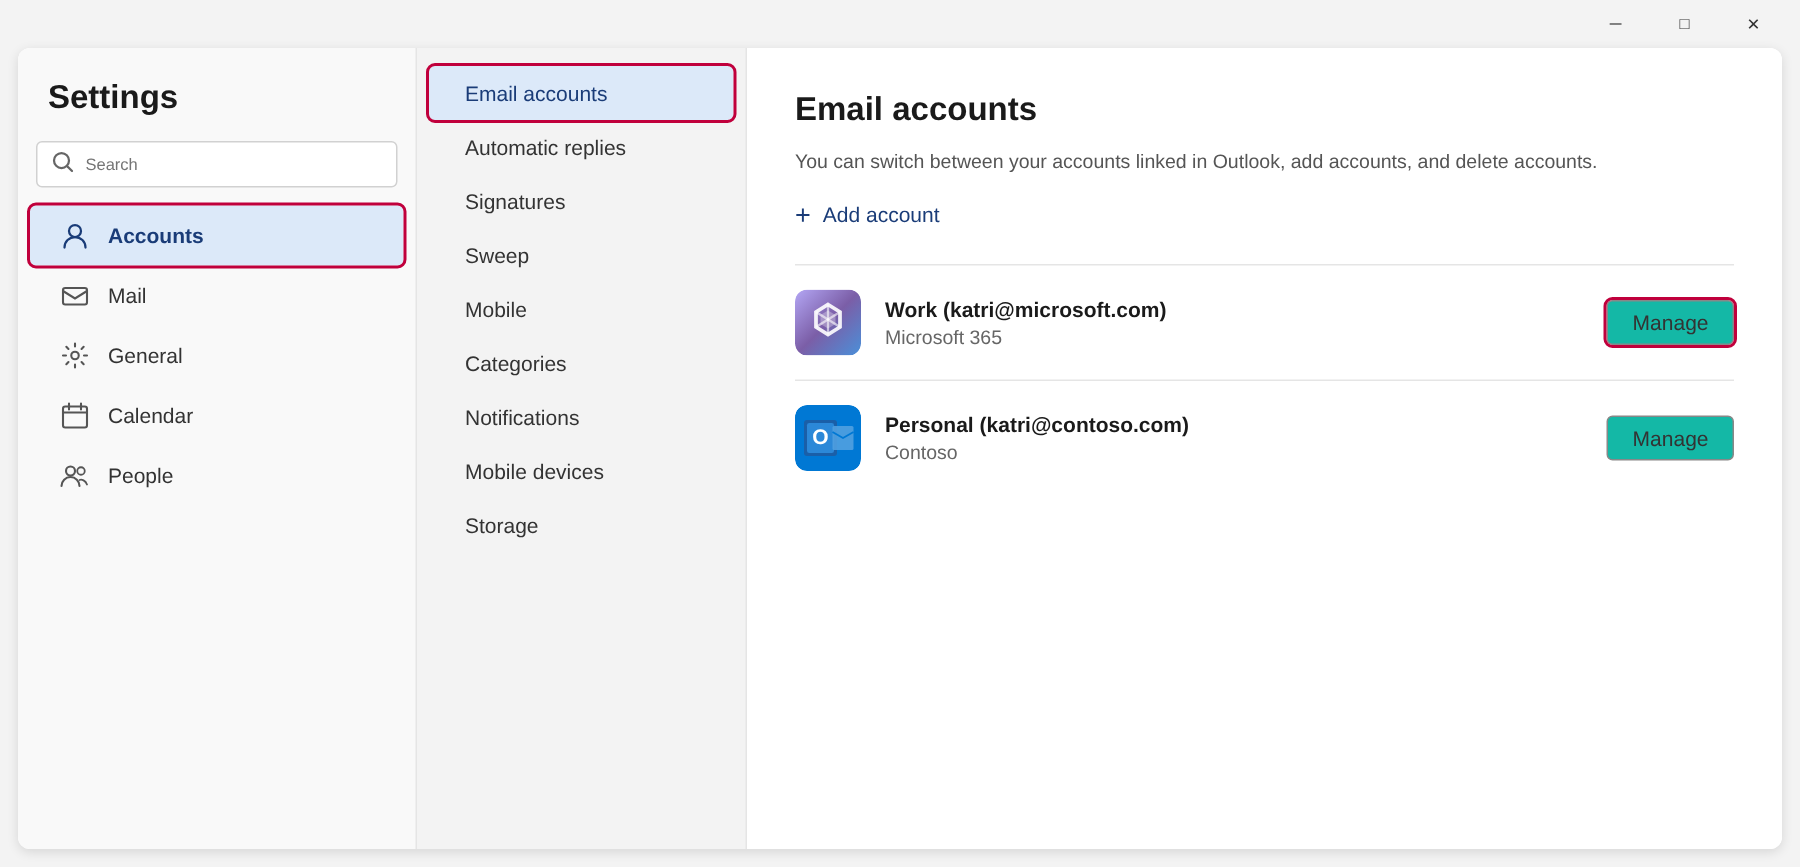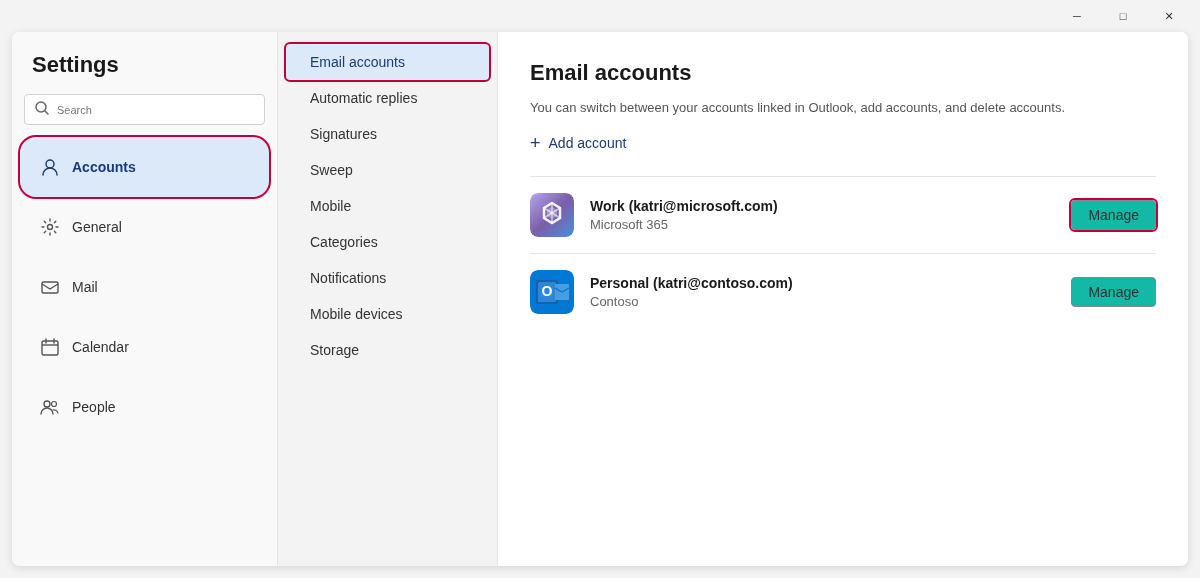--- a/index.html
+++ b/index.html
@@ -82,26 +82,26 @@
       border: none;
       outline: none;
       font-size: 11px;
       color: #666;
       background: transparent;
       width: 100%;
     }
     .sidebar-item {
       display: flex;
       align-items: center;
-      padding: 20px 20px;
+      padding: 10px 20px;
       cursor: pointer;
       gap: 12px;
       font-size: 14px;
       color: #333;
-      border-radius: 16px;
+      border-radius: 4px;
       margin: 0 8px;
     }
     .sidebar-item.active {
       background: #dce9f9;
       color: #1a3c78;
       font-weight: 600;
       outline: 2px solid #c0003c;
     }
     .sidebar-item-icon {
       width: 20px;
@@ -256,35 +256,35 @@
           <circle cx="10" cy="7" r="4" stroke="#1a3c78" stroke-width="1.5"></circle>
           <path d="M3 18c0-3.866 3.134-7 7-7s7 3.134 7 7" stroke="#1a3c78" stroke-width="1.5" stroke-linecap="round"></path>
         </svg>
       </span>
       <span>Accounts</span>
     </div>
 
     <div class="sidebar-item">
       <span class="sidebar-item-icon">
         <svg width="20" height="20" viewBox="0 0 20 20" fill="none" xmlns="http://www.w3.org/2000/svg">
+          <rect x="2" y="5" width="16" height="11" rx="1.5" stroke="#555" stroke-width="1.4"></rect>
+          <path d="M2 7l8 5 8-5" stroke="#555" stroke-width="1.4" stroke-linecap="round"></path>
+        </svg>
+      </span>
+      <span>Mail</span>
+    </div>
+
+    <div class="sidebar-item">
+      <span class="sidebar-item-icon">
+        <svg width="20" height="20" viewBox="0 0 20 20" fill="none" xmlns="http://www.w3.org/2000/svg">
           <circle cx="10" cy="10" r="2.5" stroke="#555" stroke-width="1.4"></circle>
           <path d="M10 2v2M10 16v2M2 10h2M16 10h2M4.22 4.22l1.42 1.42M14.36 14.36l1.42 1.42M4.22 15.78l1.42-1.42M14.36 5.64l1.42-1.42" stroke="#555" stroke-width="1.4" stroke-linecap="round"></path>
         </svg>
       </span>
       <span>General</span>
-    </div>
-
-    <div class="sidebar-item">
-      <span class="sidebar-item-icon">
-        <svg width="20" height="20" viewBox="0 0 20 20" fill="none" xmlns="http://www.w3.org/2000/svg">
-          <rect x="2" y="5" width="16" height="11" rx="1.5" stroke="#555" stroke-width="1.4"></rect>
-          <path d="M2 7l8 5 8-5" stroke="#555" stroke-width="1.4" stroke-linecap="round"></path>
-        </svg>
-      </span>
-      <span>Mail</span>
     </div>
 
     <div class="sidebar-item">
       <span class="sidebar-item-icon">
         <svg width="20" height="20" viewBox="0 0 20 20" fill="none" xmlns="http://www.w3.org/2000/svg">
           <rect x="2" y="4" width="16" height="14" rx="1.5" stroke="#555" stroke-width="1.4"></rect>
           <path d="M2 8h16" stroke="#555" stroke-width="1.4"></path>
           <path d="M6 2v4M14 2v4" stroke="#555" stroke-width="1.4" stroke-linecap="round"></path>
         </svg>
       </span>

